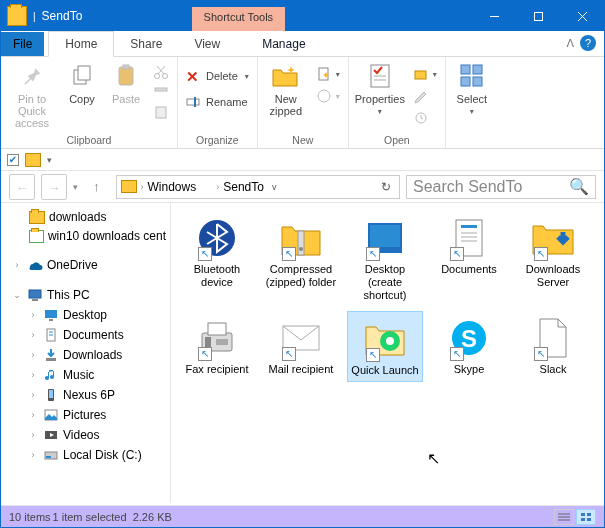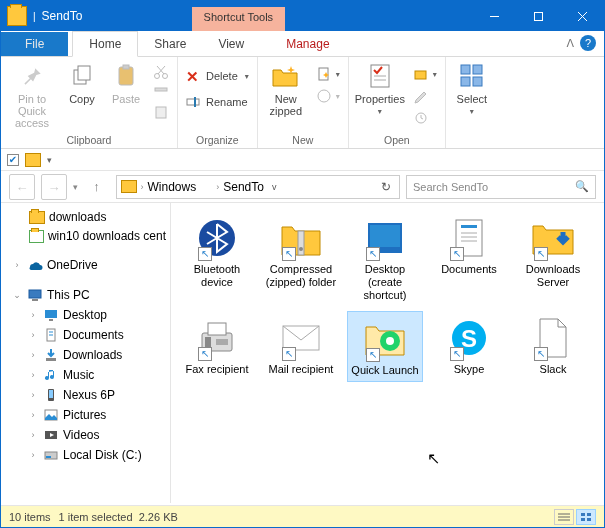--- a/index.html
+++ b/index.html
@@ -6,24 +6,24 @@
 body{width:605px;height:528px;overflow:hidden;border:1px solid #0b6bcb;background:#fff;position:relative}
 .titlebar{height:30px;background:#0b6bcb;display:flex;align-items:center;color:#fff;font-size:12px}
 .titlebar .ticon{width:20px;height:20px;margin:0 6px;background:#ffc83d;border:1px solid #c28a00;position:relative}
 .titlebar .ticon::before{content:"";position:absolute;top:-3px;left:2px;width:10px;height:3px;background:#ffc83d;border:1px solid #c28a00;border-bottom:0}
 .titlebar .title{flex:0 0 150px}
 .titlebar .context{background:#f6b39d;color:#333;height:24px;margin-top:6px;padding:4px 12px 0;font-size:11px}
 .titlebar .spacer{flex:1}
 .winbtn{width:44px;height:30px;display:flex;align-items:center;justify-content:center;color:#fff;font-size:12px}
 .winbtn svg{stroke:#fff;fill:none}
 .tabs{height:26px;background:#fff;display:flex;align-items:flex-end;font-size:12px;border-bottom:1px solid #dadada;position:relative}
-.tabs .file{background:#1979ca;color:#e5e5e5;padding:5px 24px;margin-right:4px}
+.tabs .file{background:#1979ca;color:#000000;padding:5px 12px;margin-right:4px}
 .tabs .tab{padding:5px 16px;color:#444}
 .tabs .tab.active{border:1px solid #dadada;border-bottom:1px solid #fff;margin-bottom:-1px;background:#fff}
-.tabs .ctxtab{margin-left:12px;padding:5px 14px;color:#b91c1c}
+.tabs .ctxtab{margin-left:12px;padding:5px 14px;color:#0f172a}
 .tabs .chev{position:absolute;right:30px;top:6px;color:#777;font-size:11px}
 .tabs .help{position:absolute;right:8px;top:4px;width:16px;height:16px;border-radius:50%;background:#1979ca;color:#fff;font-size:11px;text-align:center;line-height:16px}
 .ribbon{height:92px;background:#fff;display:flex;border-bottom:1px solid #dadada}
 .group{border-right:1px solid #e5e5e5;display:flex;flex-direction:column;align-items:center;padding:4px 6px 2px}
 .group .body{flex:1;display:flex;align-items:flex-start;gap:6px}
 .group .label{font-size:10.5px;color:#666;padding-top:2px}
 .bigbtn{display:flex;flex-direction:column;align-items:center;width:50px;font-size:11px;color:#444;text-align:center;gap:2px}
 .bigbtn.dim{color:#aaa}
 .bigbtn .ic{width:30px;height:30px;display:flex;align-items:center;justify-content:center}
 .smallcol{display:flex;flex-direction:column;gap:2px;font-size:11px;color:#444}
@@ -35,36 +35,36 @@
 .qat .fic{width:16px;height:14px;background:#ffc83d;border:1px solid #c28a00;position:relative}
 .addr{height:32px;display:flex;align-items:center;gap:6px;padding:0 8px;border-bottom:1px solid #e5e5e5}
 .navb{width:26px;height:26px;border:1px solid #ccc;border-radius:2px;display:flex;align-items:center;justify-content:center;color:#777;font-size:13px}
 .navb.dim{color:#ccc}
 .pathbox{flex:1;height:24px;border:1px solid #ccc;display:flex;align-items:center;font-size:12px;padding:0 4px;gap:4px}
 .pathbox .seg{display:flex;align-items:center;gap:20px}
 .pathbox .car{color:#888;font-size:9px}
 .pathbox .fic2{width:16px;height:13px;background:#ffc83d;border:1px solid #c28a00}
 .pathbox .refresh{margin-left:auto;color:#555;padding-right:4px}
 .pathbox .dd{margin-left:4px;color:#555;font-size:9px}
-.searchbox{width:190px;height:24px;border:1px solid #ccc;display:flex;align-items:center;font-size:11px;color:#888;padding:0 6px}
+.searchbox{width:190px;height:24px;border:1px solid #ccc;display:flex;align-items:center;font-size:16px;color:#888;padding:0 6px}
 .searchbox .sic{margin-left:auto;color:#555}
 .content{display:flex;height:300px}
 .tree{width:170px;border-right:1px solid #e5e5e5;overflow:hidden;font-size:12px;padding:4px 0}
 .trow{display:flex;align-items:center;gap:4px;padding:2px 4px;white-space:nowrap}
 .trow .exp{width:12px;color:#888;font-size:9px;text-align:center}
 .trow .ic{width:16px;height:16px;flex-shrink:0}
 .folder-ic{width:16px;height:13px;background:#ffc83d;border:1px solid #c28a00;position:relative;margin-top:2px}
 .folder-ic::before{content:"";position:absolute;top:-3px;left:1px;width:6px;height:3px;background:#ffc83d;border:1px solid #c28a00;border-bottom:0}
 .items{flex:1;padding:8px;display:flex;flex-wrap:wrap;align-content:flex-start;gap:4px 8px}
 .item{width:76px;display:flex;flex-direction:column;align-items:center;font-size:11px;text-align:center;padding:4px 2px;line-height:1.2}
 .item.sel{background:#cce8ff;border:1px solid #99d1ff}
 .item .ic{width:46px;height:46px;display:flex;align-items:center;justify-content:center;position:relative;margin-bottom:2px}
 .item .sc{position:absolute;bottom:0;left:4px;width:14px;height:14px;background:#fff;border:1px solid #888;display:flex;align-items:center;justify-content:center}
 .item .sc::after{content:"↗";color:#1979ca;font-size:10px;transform:scaleX(-1)}
-.status{position:absolute;bottom:0;left:0;right:0;height:22px;border-top:1px solid #e5e5e5;display:flex;align-items:center;font-size:11px;color:#444;padding:0 8px;gap:8px;background:#fef9c3}
+.status{position:absolute;bottom:0;left:0;right:0;height:22px;border-top:1px solid #e5e5e5;display:flex;align-items:center;font-size:11px;color:#444;padding:0 8px;gap:2px;background:#c4b5fd}
 .status .views{margin-left:auto;display:flex;gap:2px}
 .status .vbtn{width:20px;height:16px;border:1px solid #ccc;display:flex;align-items:center;justify-content:center}
 .status .vbtn.active{background:#cce8ff;border-color:#99d1ff}
 .cursor{position:absolute;left:426px;top:448px;font-size:16px;color:#000;pointer-events:none}
 </style>
 </head>
 <body>
 
 <div class="titlebar">
   <div class="ticon"></div>

